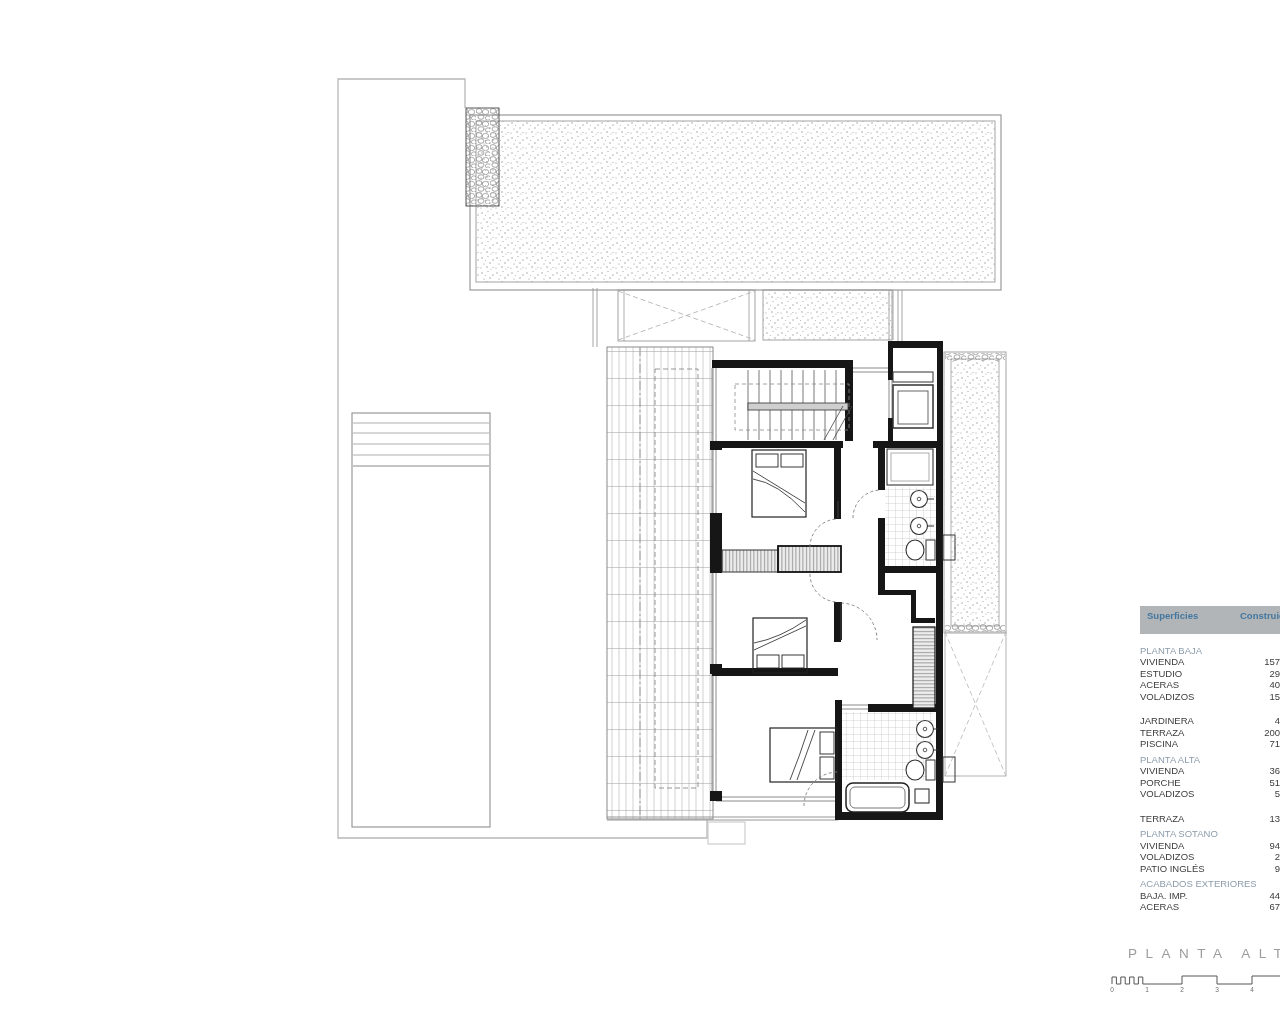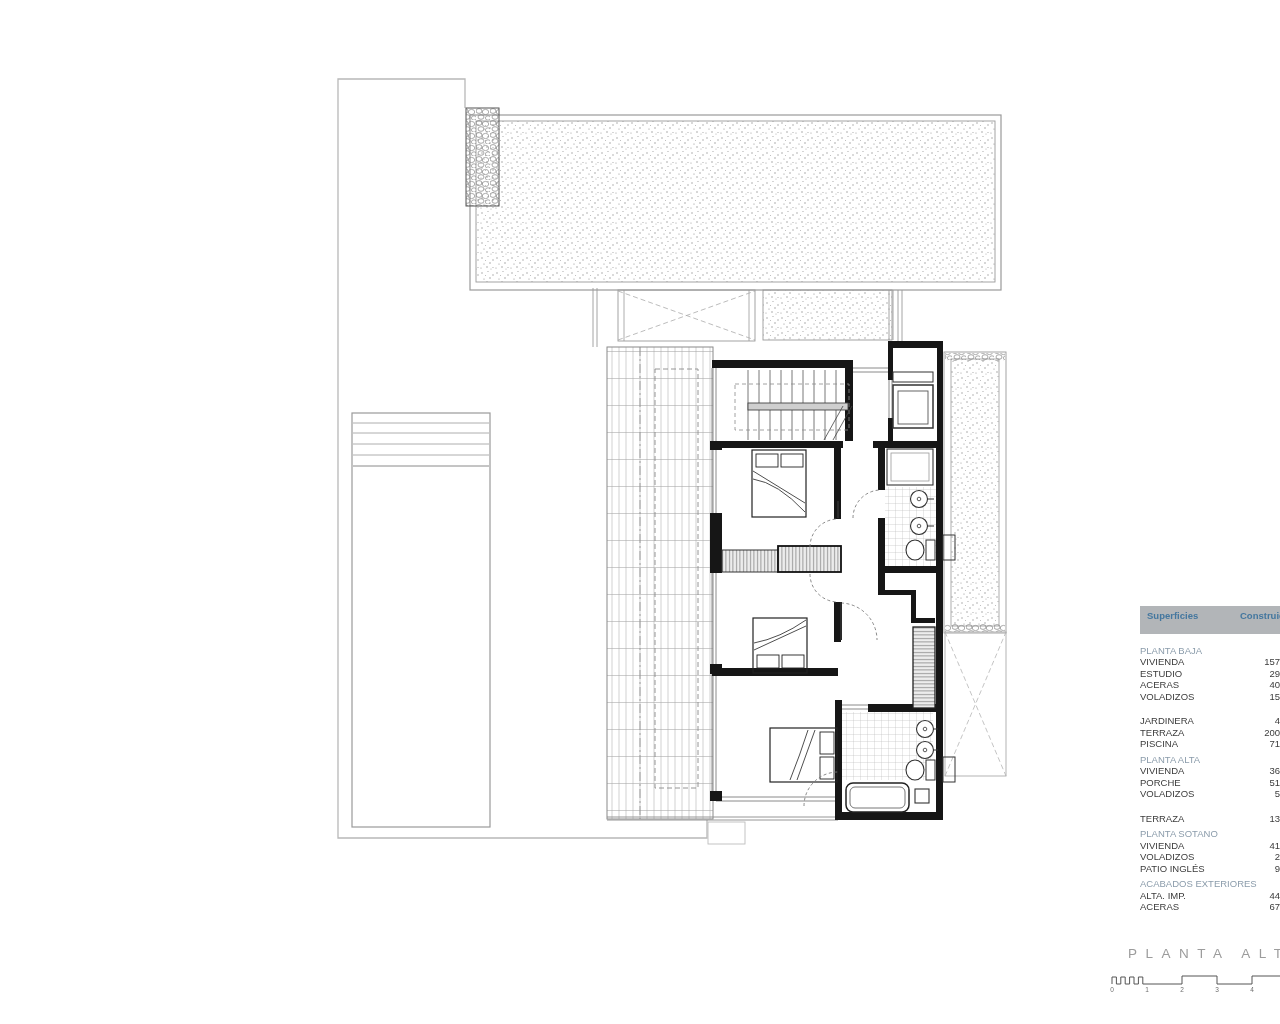--- a/index.html
+++ b/index.html
@@ -339,36 +339,36 @@
       <div class="trow item">
         <span class="tlabel">TERRAZA</span>
         <span class="tvalue">13</span>
       </div>
       <div class="trow section">
         <span class="tlabel">PLANTA SOTANO</span>
         <span class="tvalue"></span>
       </div>
       <div class="trow item">
         <span class="tlabel">VIVIENDA</span>
-        <span class="tvalue">41</span>
+        <span class="tvalue">94</span>
       </div>
       <div class="trow item">
         <span class="tlabel">VOLADIZOS</span>
         <span class="tvalue">2</span>
       </div>
       <div class="trow item">
         <span class="tlabel">PATIO INGLÉS</span>
         <span class="tvalue">9</span>
       </div>
       <div class="trow section">
         <span class="tlabel">ACABADOS EXTERIORES</span>
         <span class="tvalue"></span>
       </div>
       <div class="trow item">
-        <span class="tlabel">ALTA. IMP.</span>
+        <span class="tlabel">BAJA. IMP.</span>
         <span class="tvalue">44</span>
       </div>
       <div class="trow item">
         <span class="tlabel">ACERAS</span>
         <span class="tvalue">67</span>
       </div>
     </div>
 </div>
 
 <div class="plan-title">PLANTA ALTA</div>

